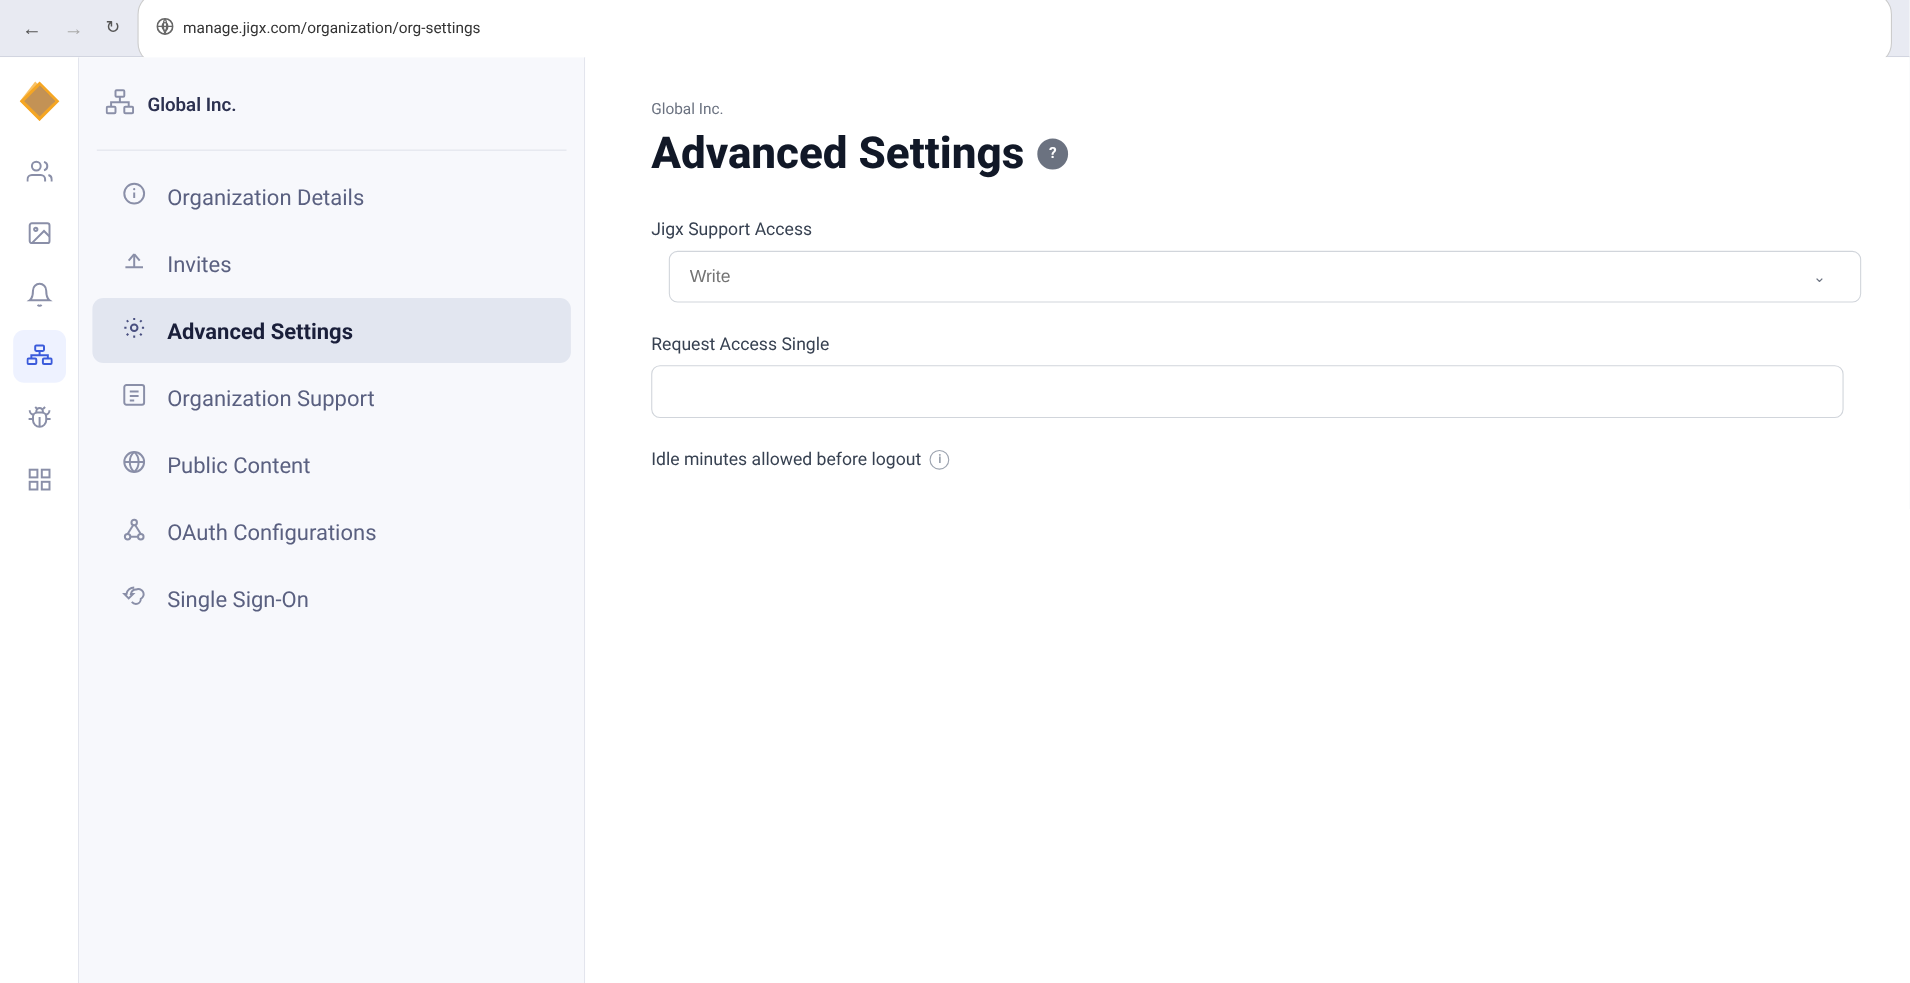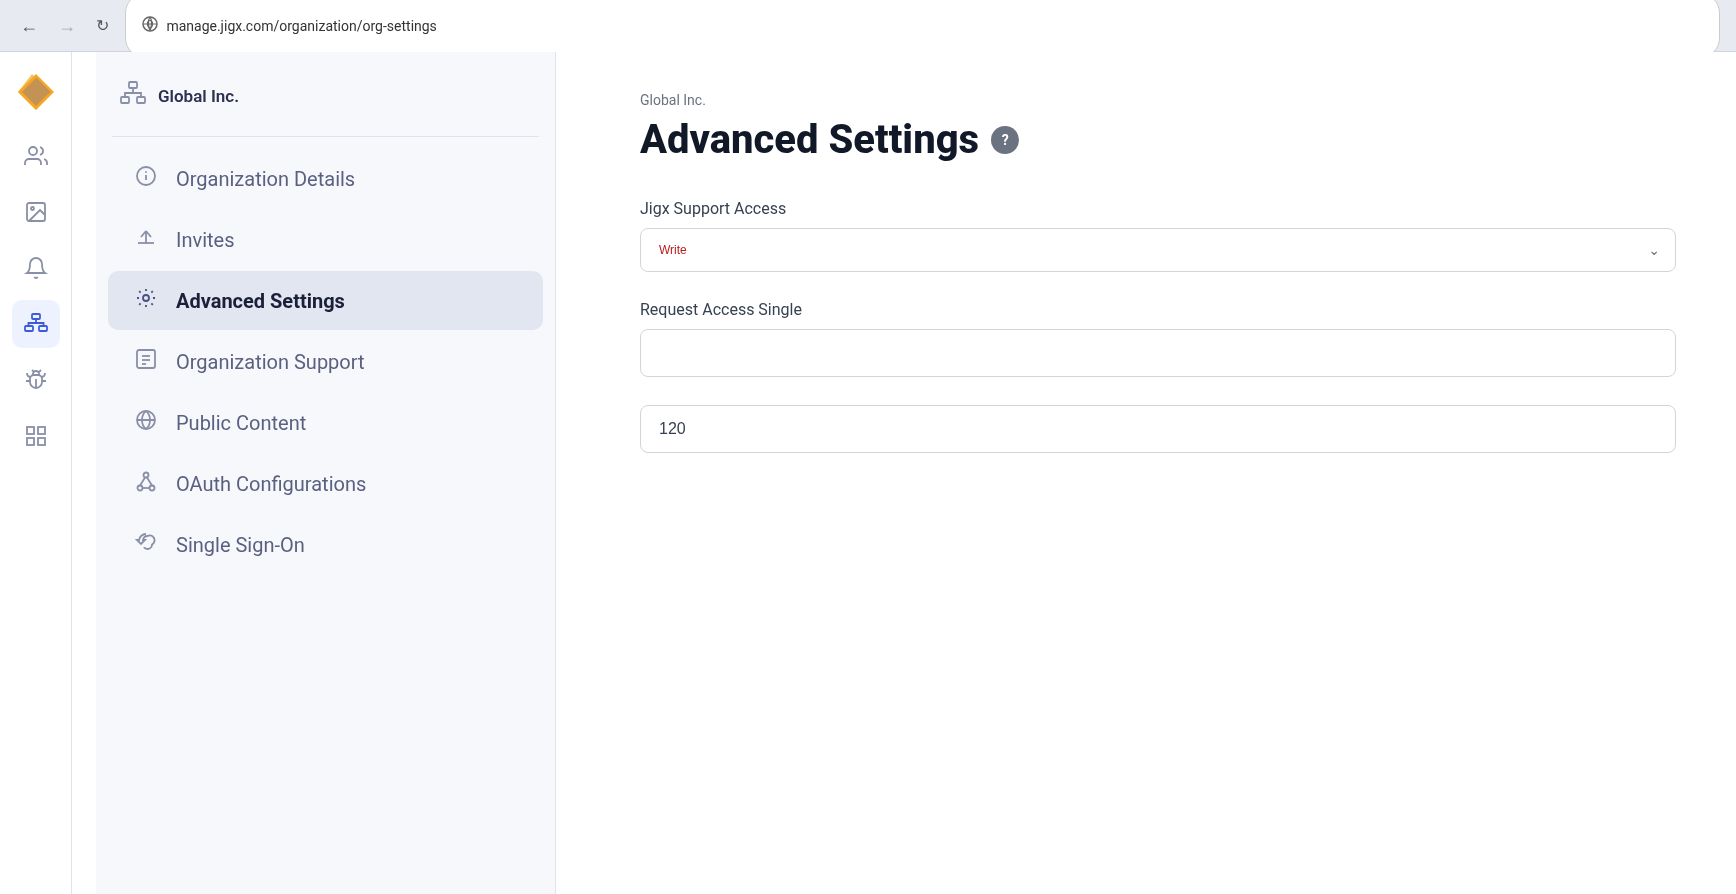--- a/index.html
+++ b/index.html
@@ -54,21 +54,20 @@
       font-size: 14px;
       color: #333;
     }
 
     
     .app-container {
       display: flex;
       flex: 1;
       overflow: hidden;
       background: white;
-      gap: 24px;
     }
 
     
     .icon-rail {
       width: 72px;
       background: white;
       border-right: 1px solid #e0e3ec;
       display: flex;
       flex-direction: column;
       align-items: center;
@@ -209,26 +208,27 @@
       cursor: pointer;
     }
     .select-wrapper {
       position: relative;
     }
     .form-select {
       width: 100%;
       padding: 14px 18px;
       border: 1.5px solid #d1d5db;
       border-radius: 8px;
-      font-size: 12px;
-      color: #b91c1c;
+      font-size: 16px;
+      color: #737373;
       background: white;
       appearance: none;
       cursor: pointer;
       outline: none;
+      margin-left: 16px;
     }
     .select-arrow {
       position: absolute;
       right: 16px;
       top: 50%;
       transform: translateY(-50%);
       color: #6b7280;
       pointer-events: none;
       font-size: 14px;
     }
@@ -460,17 +460,20 @@
       </div>
     </div>
 
     <div class="form-section">
       <div class="form-label">Request Access Single</div>
       <input type="email" class="form-input" value="" style="">
     </div>
 
 
     <div class="form-section">
-      <input type="number" class="form-input" value="120" style="">
+      <div class="form-label">
+        <span>Idle minutes allowed before logout</span>
+        <span class="info-icon">i</span>
+      </div>
     </div>
   </div>
 
 </div>
 
 </body></html>

